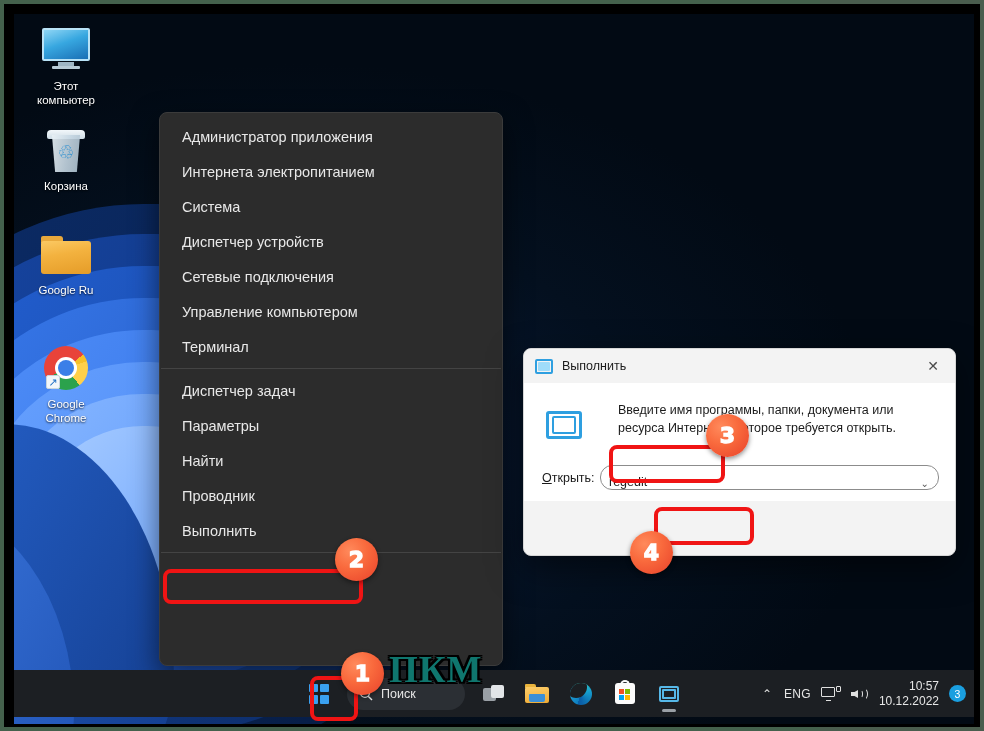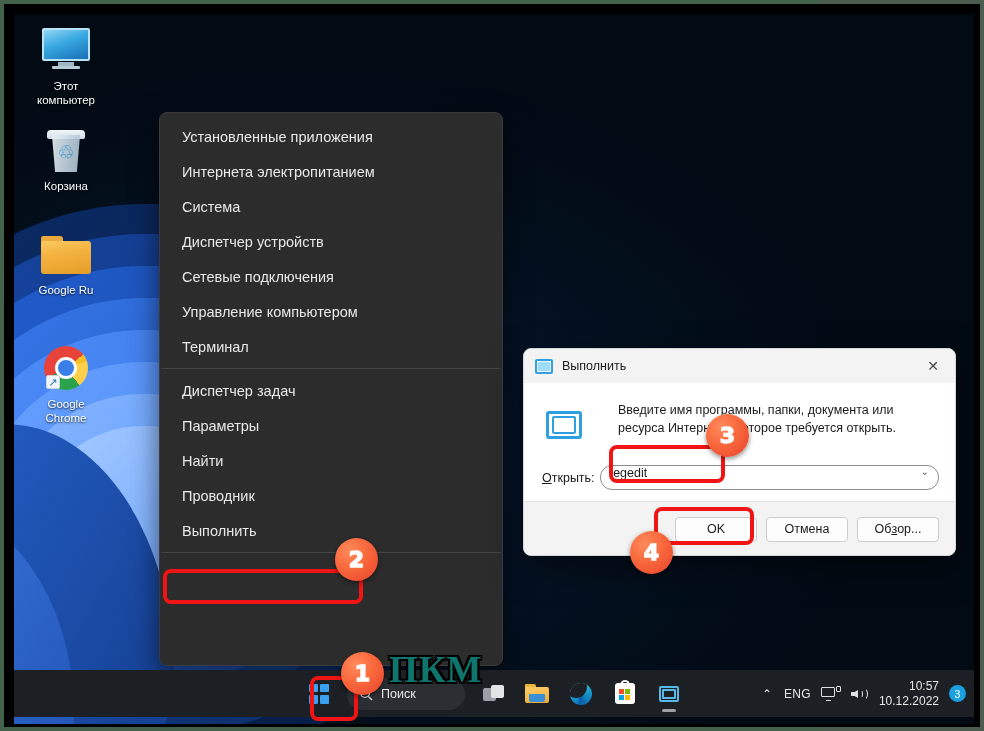--- a/index.html
+++ b/index.html
@@ -161,21 +161,21 @@
   #run-bigicon .o { position:absolute; inset:0; border:3px solid #2e9fe0; border-radius:3px; }
   #run-bigicon .i { position:absolute; left:6px; top:5px; right:6px; bottom:5px; background:#ffffff; border:2px solid #2e9fe0; border-radius:2px; }
   #run-desc {
     margin-left: 76px; font-size: 12.5px; color: #1a1a1a; line-height: 18px;
     width: 318px;
   }
   #run-openrow { position: absolute; left: 18px; top: 82px; display: flex; align-items: center; width: 397px; }
   #run-openlabel { font-size: 12.5px; color: #1a1a1a; width: 58px; }
   #run-combo {
     flex: 1; height: 25px; border: 1px solid #8c8c8c; border-radius: 12px;
-    background: #fff; display: flex; align-items: flex-start; padding: 0 4px 0 8px;
+    background: #fff; display: flex; align-items: flex-end; padding: 0 4px 0 8px;
   }
   #run-input {
     flex: 1; border: none; outline: none; font-size: 12.5px; color: #1a1a1a;
     font-family: "Liberation Sans", sans-serif; background: transparent;
   }
   #run-combo-arrow { color: #5a5a5a; font-size: 10px; padding: 0 5px; }
 
   #run-footer {
     height: 55px; background: #f3f3f3; border-top: 1px solid #e2e2e2;
     display: flex; align-items: center; justify-content: flex-end;
@@ -371,21 +371,21 @@
         </div>
       </div>
       <div>Google</div>
       <div>Chrome</div>
     </div>
 
   </div>
 
   <div id="win-x-menu">
     <div class="menu-item">
-          <span>Установленные приложения</span>
+          <span>Администратор приложения</span>
         </div>
     <div class="menu-item">
           <span>Интернета электропитанием</span>
         </div>
     <div class="menu-item">
           <span>Система</span>
         </div>
     <div class="menu-item">
           <span>Диспетчер устройств</span>
         </div>
@@ -446,25 +446,20 @@
 
       <div id="run-openrow">
         <span id="run-openlabel"><u>О</u>ткрыть:</span>
         <div id="run-combo">
           <input id="run-input" type="text" value="regedit" style="">
           <span id="run-combo-arrow">⌄</span>
         </div>
       </div>
     </div>
 
-    <div id="run-footer">
-      <div class="dlg-btn">OK</div>
-      <div class="dlg-btn">Отмена</div>
-      <div class="dlg-btn">Об<u>з</u>ор...</div>
-    </div>
   </div>
 
   <div id="taskbar">
     <div id="tb-center">
 
       <div class="tb-btn">
         <div class="ic-start">
               <div></div>
               <div></div>
               <div></div>

